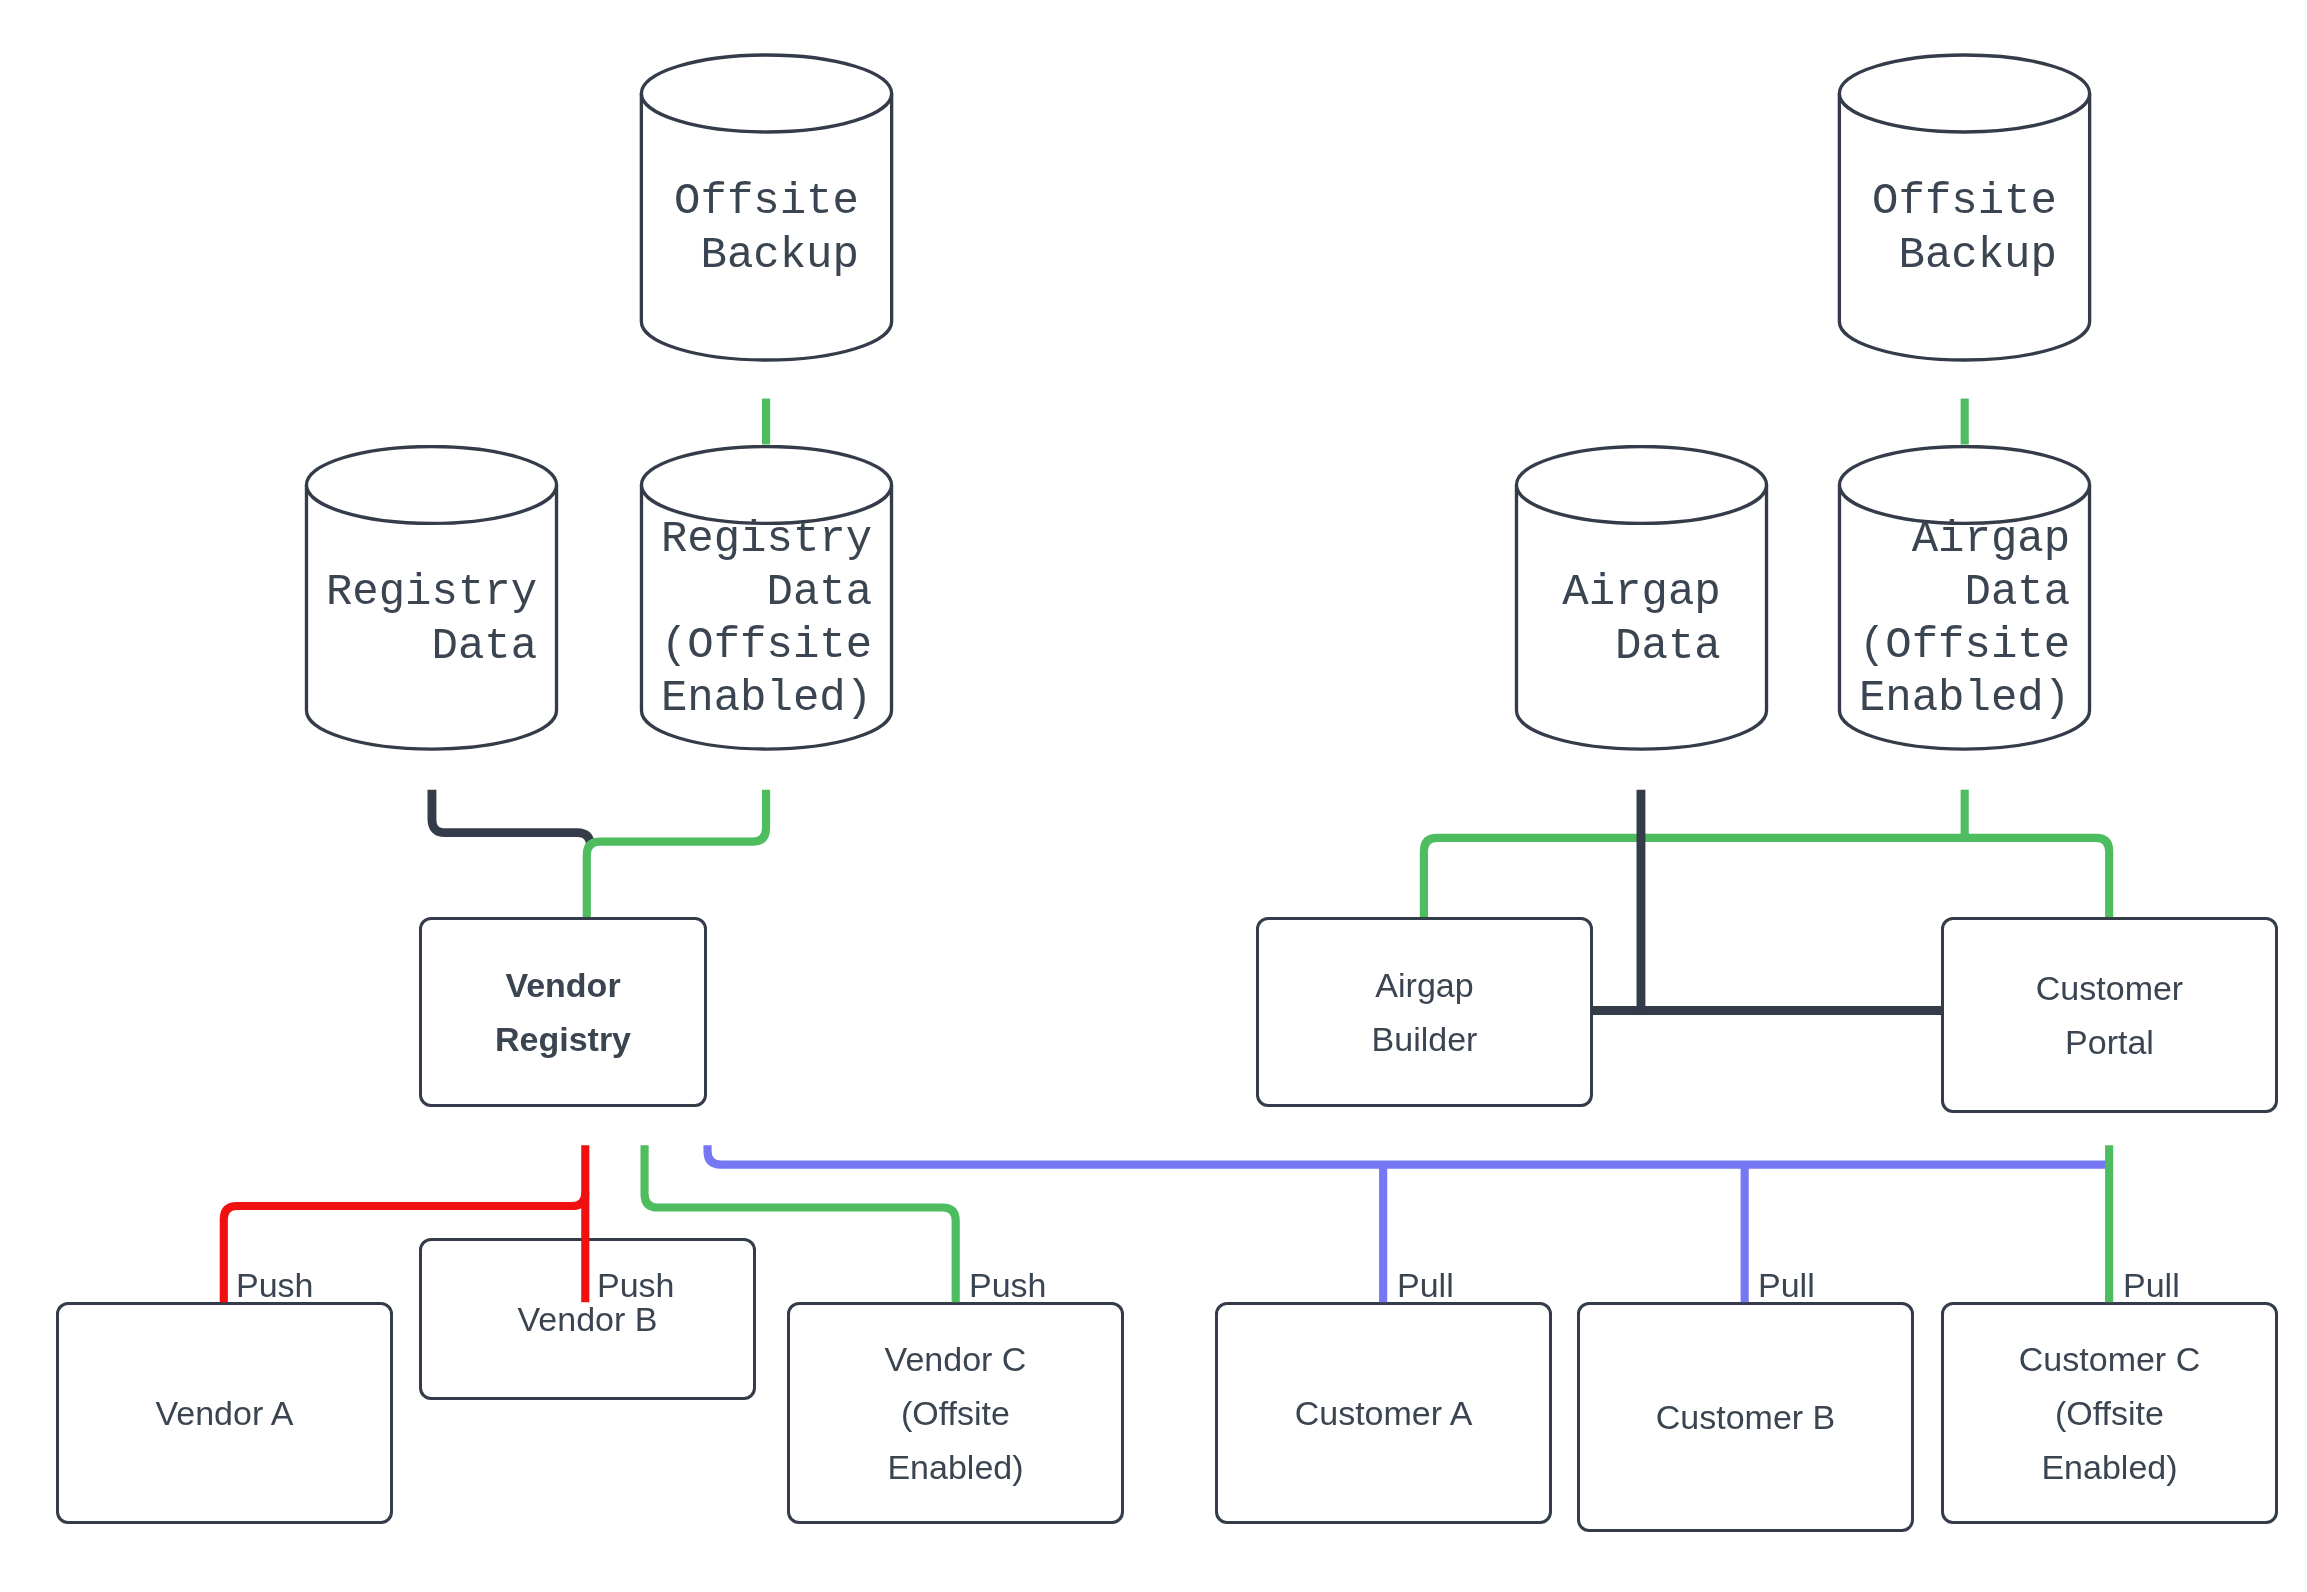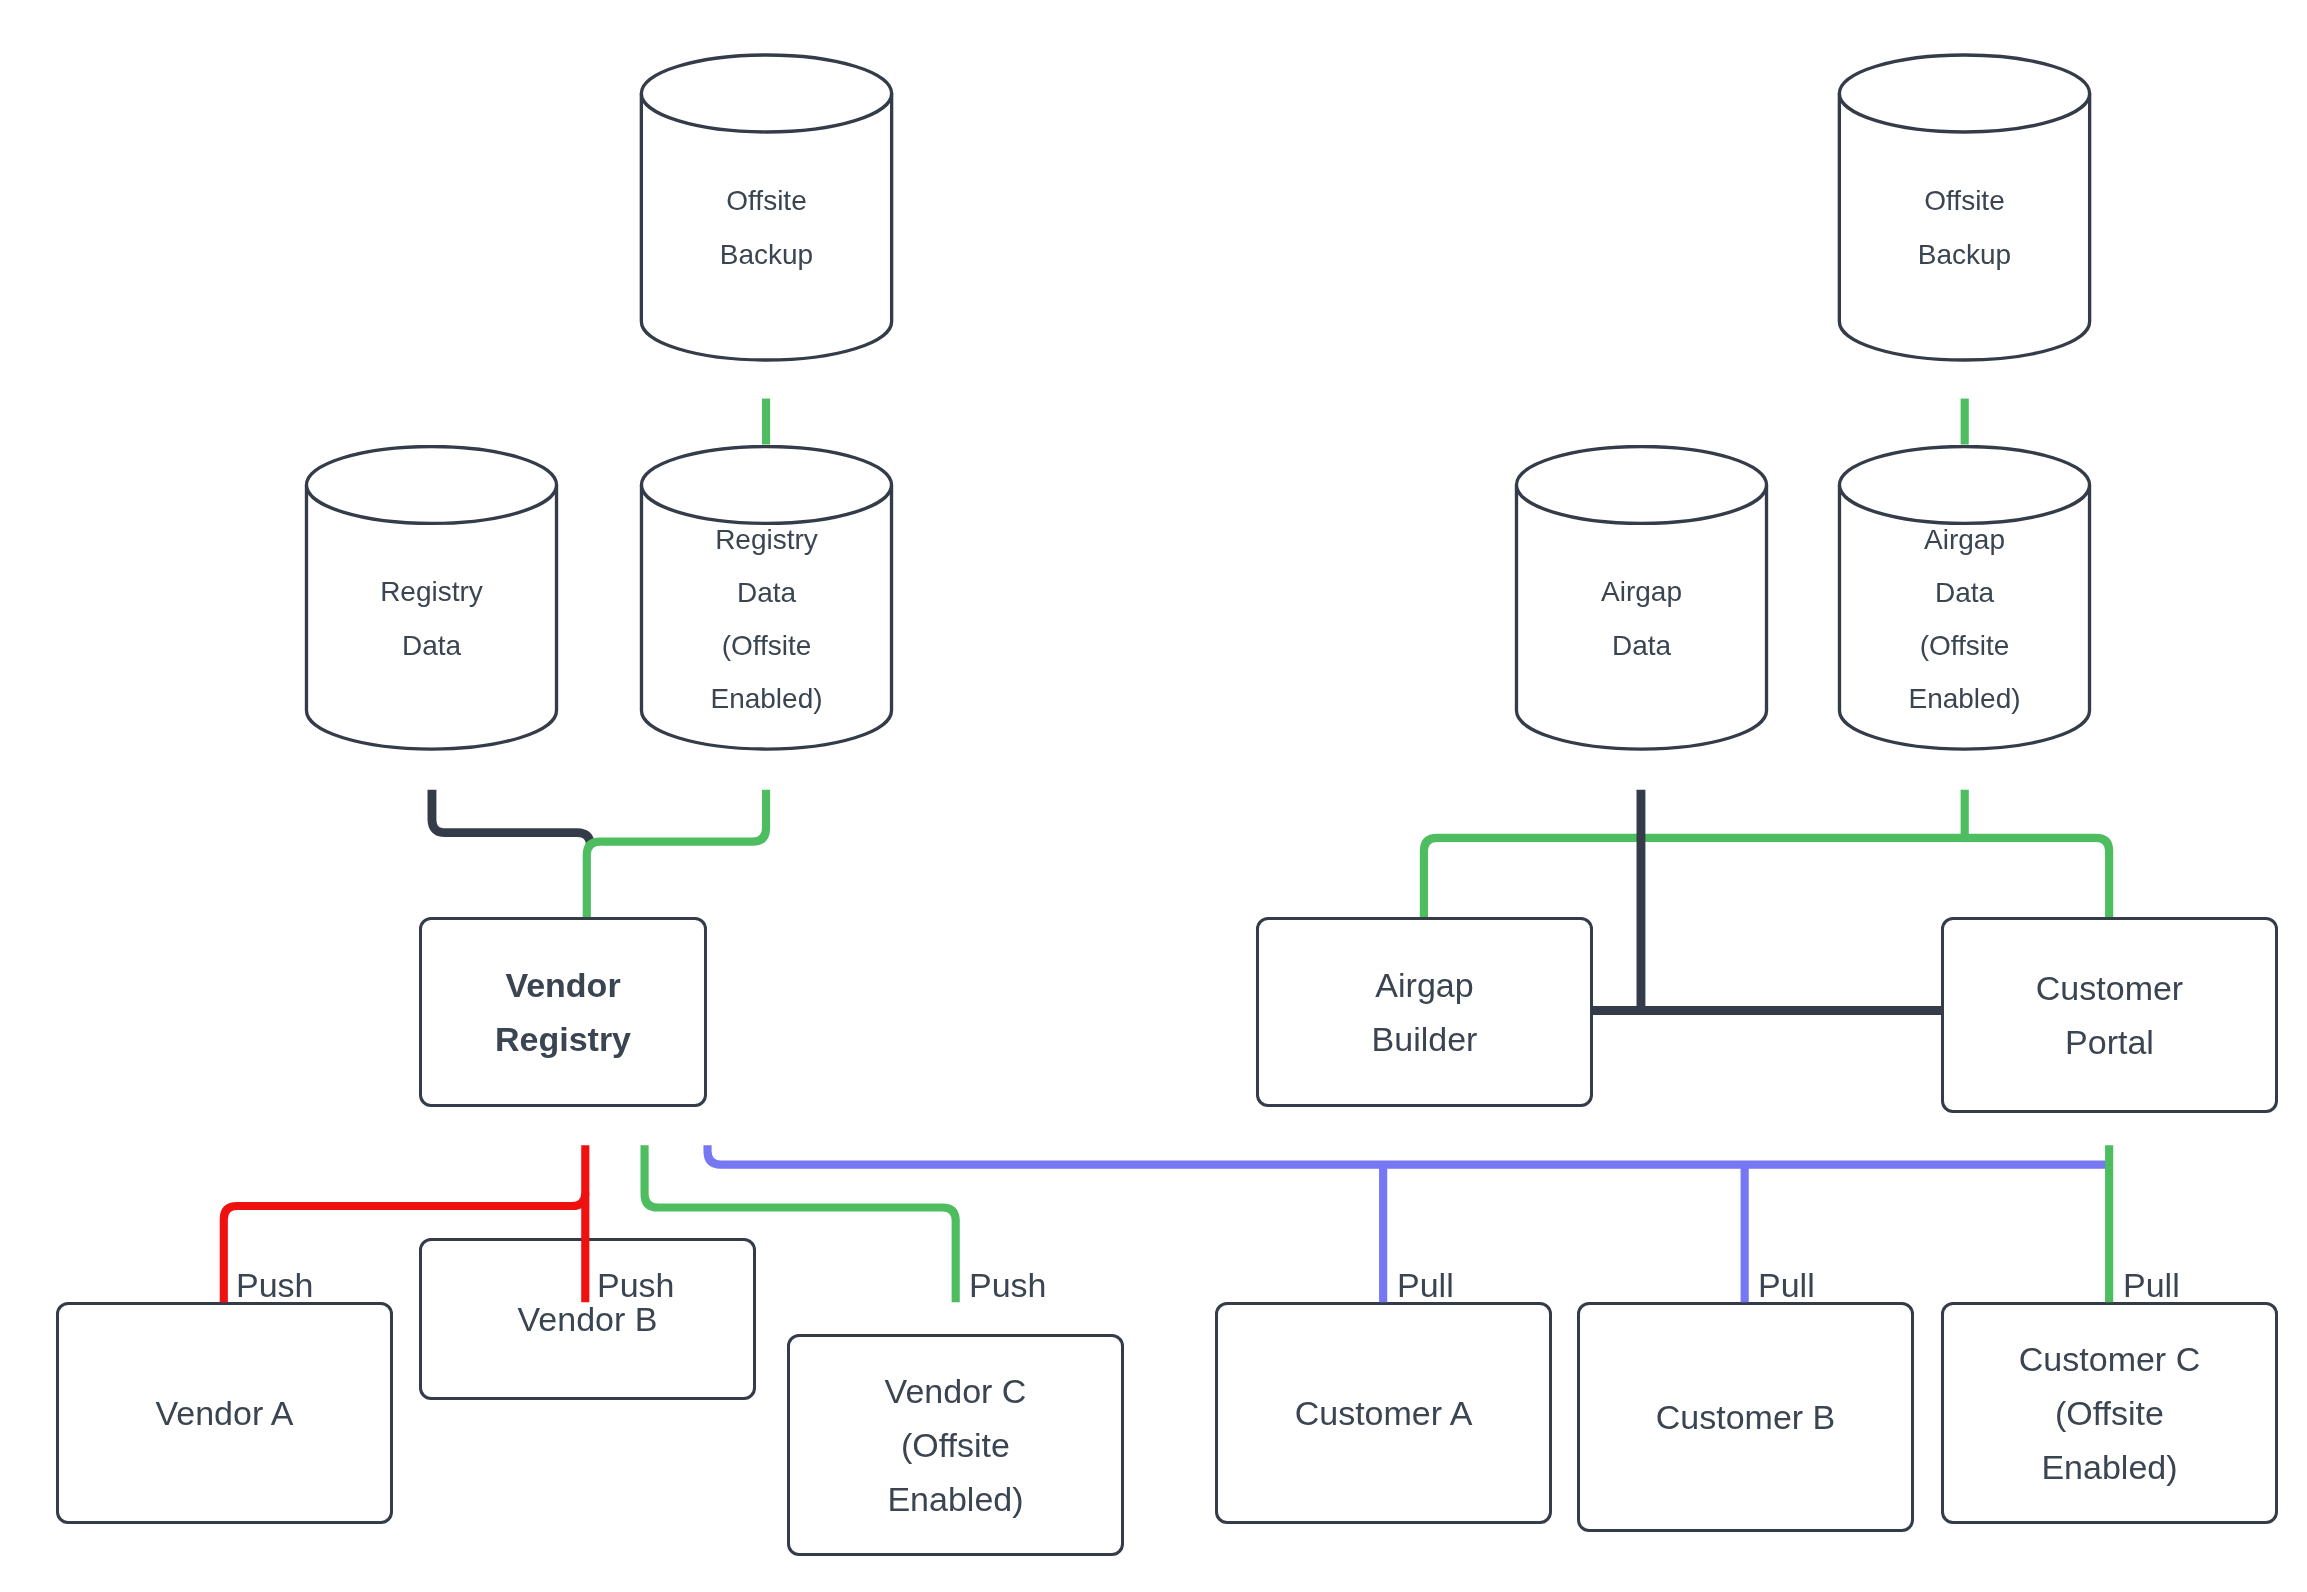--- a/index.html
+++ b/index.html
@@ -21,22 +21,22 @@
     font-size:34px;line-height:54px;
     white-space:pre-line;
     box-sizing:border-box;
     z-index:1;
   }
   .cyl{position:absolute;z-index:1;}
   .cyl svg{position:absolute;left:0;top:0;}
   .cyl .cyl-label{
     position:absolute;left:0;top:40px;right:0;bottom:0;
     display:flex;align-items:center;justify-content:center;
-    text-align:center;color:var(--c-text,#3a4551);
-    font-size:28px;line-height:54px;white-space:pre-line;
+    text-align:right;color:var(--c-text,#3a4551);
+    font-size:44px;line-height:54px;white-space:pre-line;font-family:Liberation Mono, monospace;
   }
   .edge-label{
     position:absolute;
     color:var(--c-text,#3a4551);
     font-size:34px;line-height:39px;
     z-index:3;
     margin-top:20px;
   }
   #edges{position:absolute;left:0;top:0;z-index:2;pointer-events:none;}
   #edges path{fill:none;stroke-linecap:butt;}
@@ -115,21 +115,21 @@
 
   <div class="node" style="left:419px;top:917px;width:288px;height:190px;font-weight:bold;">Vendor
 Registry</div>
   <div class="node" style="left:1256px;top:917px;width:337px;height:190px;">Airgap
 Builder</div>
   <div class="node" style="left:1941px;top:917px;width:337px;height:196px;">Customer
 Portal</div>
 
   <div class="node" style="left:56px;top:1302px;width:337px;height:222px;">Vendor A</div>
   <div class="node" style="left:419px;top:1238px;width:337px;height:162px;">Vendor B</div>
-  <div class="node" style="left:787px;top:1302px;width:337px;height:222px;margin-top:32px;">Vendor C
+  <div class="node" style="left:787px;top:1302px;width:337px;height:222px;">Vendor C
 (Offsite
 Enabled)</div>
   <div class="node" style="left:1215px;top:1302px;width:337px;height:222px;">Customer A</div>
   <div class="node" style="left:1577px;top:1302px;width:337px;height:230px;">Customer B</div>
   <div class="node" style="left:1941px;top:1302px;width:337px;height:222px;">Customer C
 (Offsite
 Enabled)</div>
 
   <div class="edge-label" style="left:236px;top:1246px;">Push</div>
   <div class="edge-label" style="left:597px;top:1246px;">Push</div>

